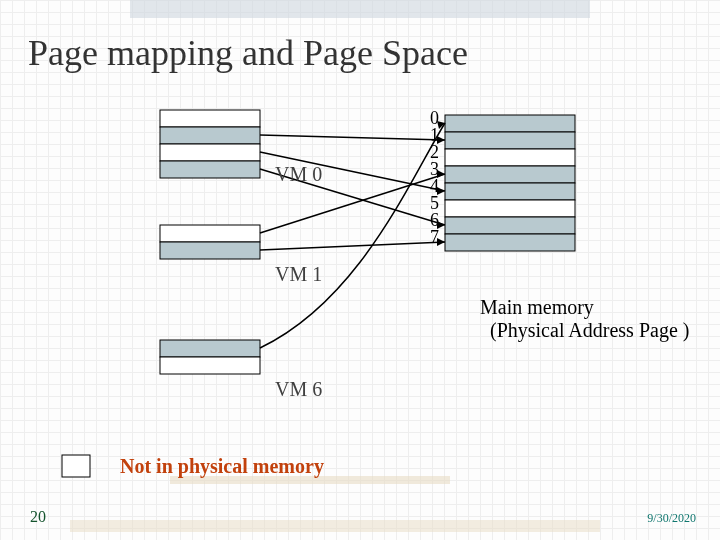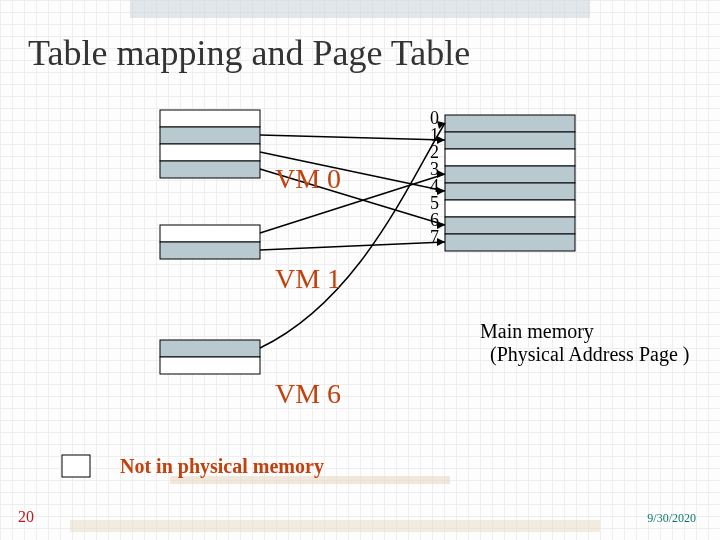--- a/index.html
+++ b/index.html
@@ -34,50 +34,49 @@
     z-index: 2;
   }
   svg.diagram {
     position: absolute;
     top: 0; left: 0;
     width: 720px; height: 540px;
     z-index: 2;
   }
   .lbl {
     position: absolute;
-    font-size: 28px;
-    color: #c2410c;
+    font-size: 20px;
+    color: #404040;
     z-index: 3;
   }
   .num {
     position: absolute;
     font-size: 18px;
     color: #000;
     z-index: 3;
   }
   .caption {
     position: absolute;
     font-size: 20px;
     line-height: 1.2;
     color: #000;
     z-index: 3;
-    margin-top: 24px;
   }
   .legend-text {
     position: absolute;
     font-size: 20px;
     font-weight: bold;
     color: #c2410c;
     z-index: 3;
   }
   .slide-num {
     position: absolute;
-    left: 18px; bottom: 14px;
+    left: 30px; bottom: 14px;
     font-size: 16px;
-    color: #b91c1c;
+    color: #14532d;
     z-index: 3;
   }
   .date {
     position: absolute;
     right: 24px; bottom: 14px;
     font-size: 12px;
     color: #0f766e;
     z-index: 3;
   }
   .foot-bar {
@@ -87,21 +86,21 @@
     opacity: 0.5;
     z-index: 1;
   }
 </style>
 </head>
 <body>
 
 <div class="grid-bg"></div>
 <div class="top-bar"></div>
 
-<div class="title">Table mapping and Page Table</div>
+<div class="title">Page mapping and Page Space</div>
 
 <svg class="diagram" viewBox="0 0 720 540">
 
   <g>
     <rect x="160" y="110" width="100" height="17" fill="#fff" stroke="#000"></rect>
     <rect x="160" y="127" width="100" height="17" fill="#b8c9cf" stroke="#000"></rect>
     <rect x="160" y="144" width="100" height="17" fill="#fff" stroke="#000"></rect>
     <rect x="160" y="161" width="100" height="17" fill="#b8c9cf" stroke="#000"></rect>
   </g>
 

